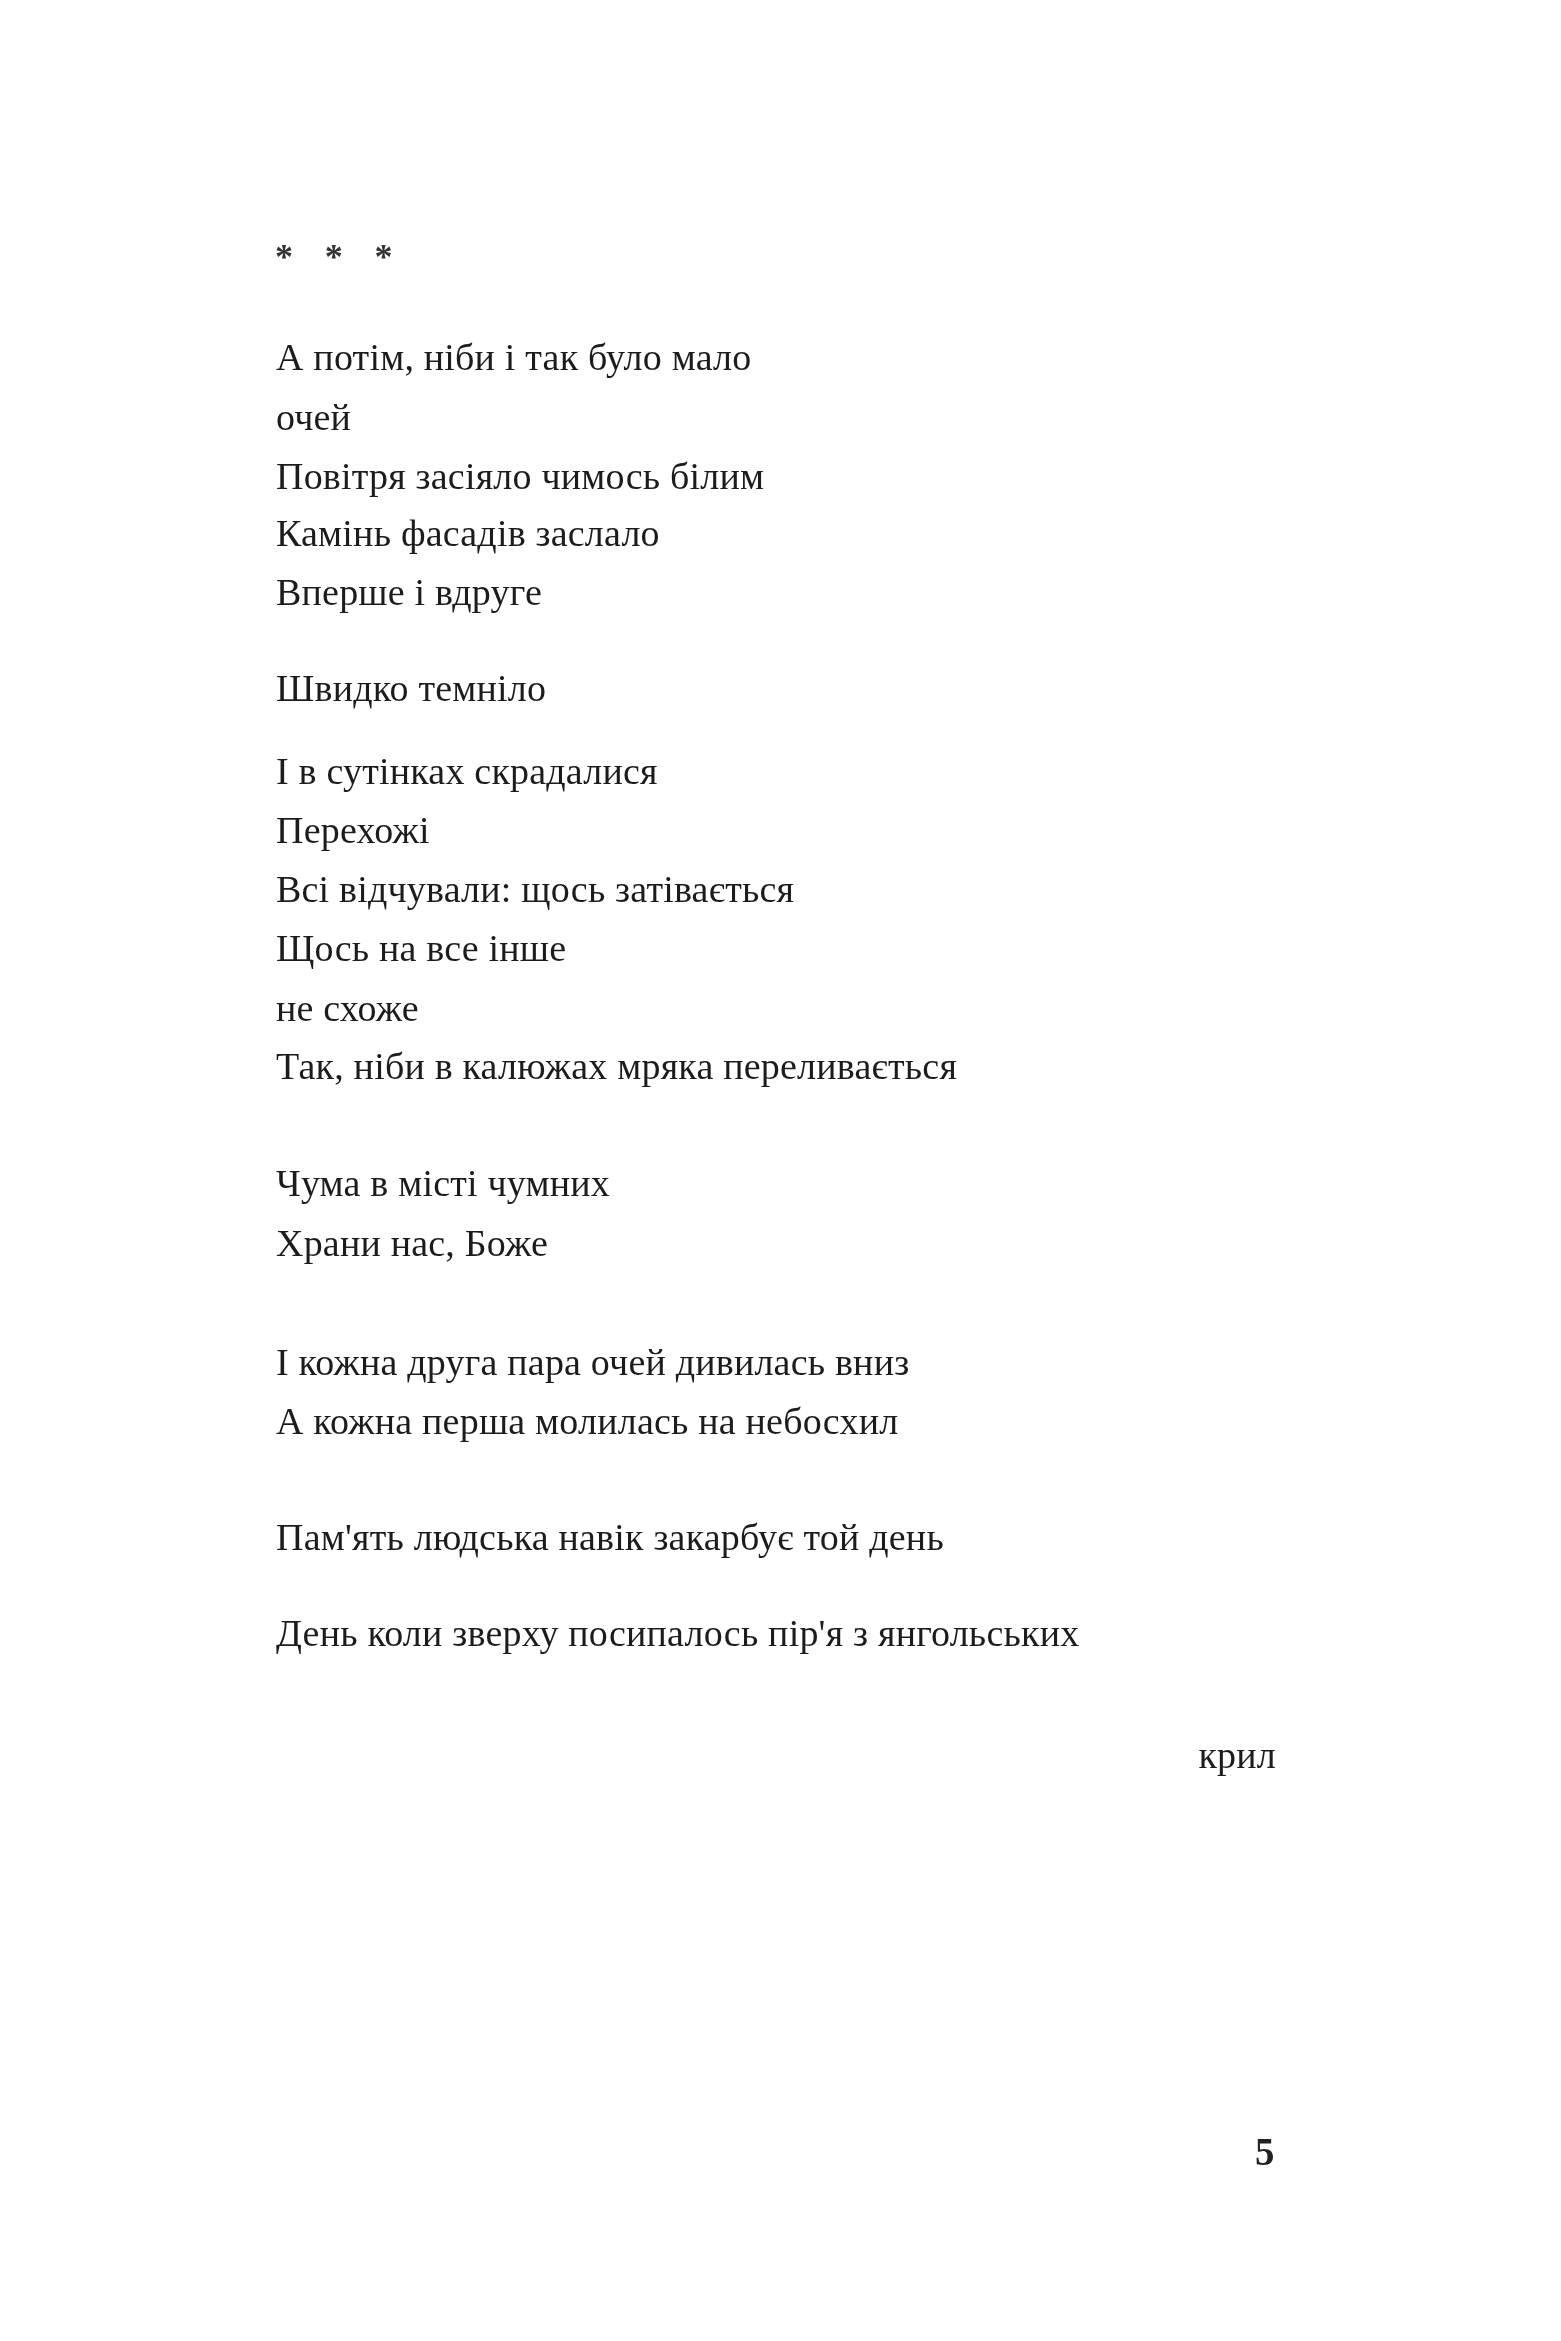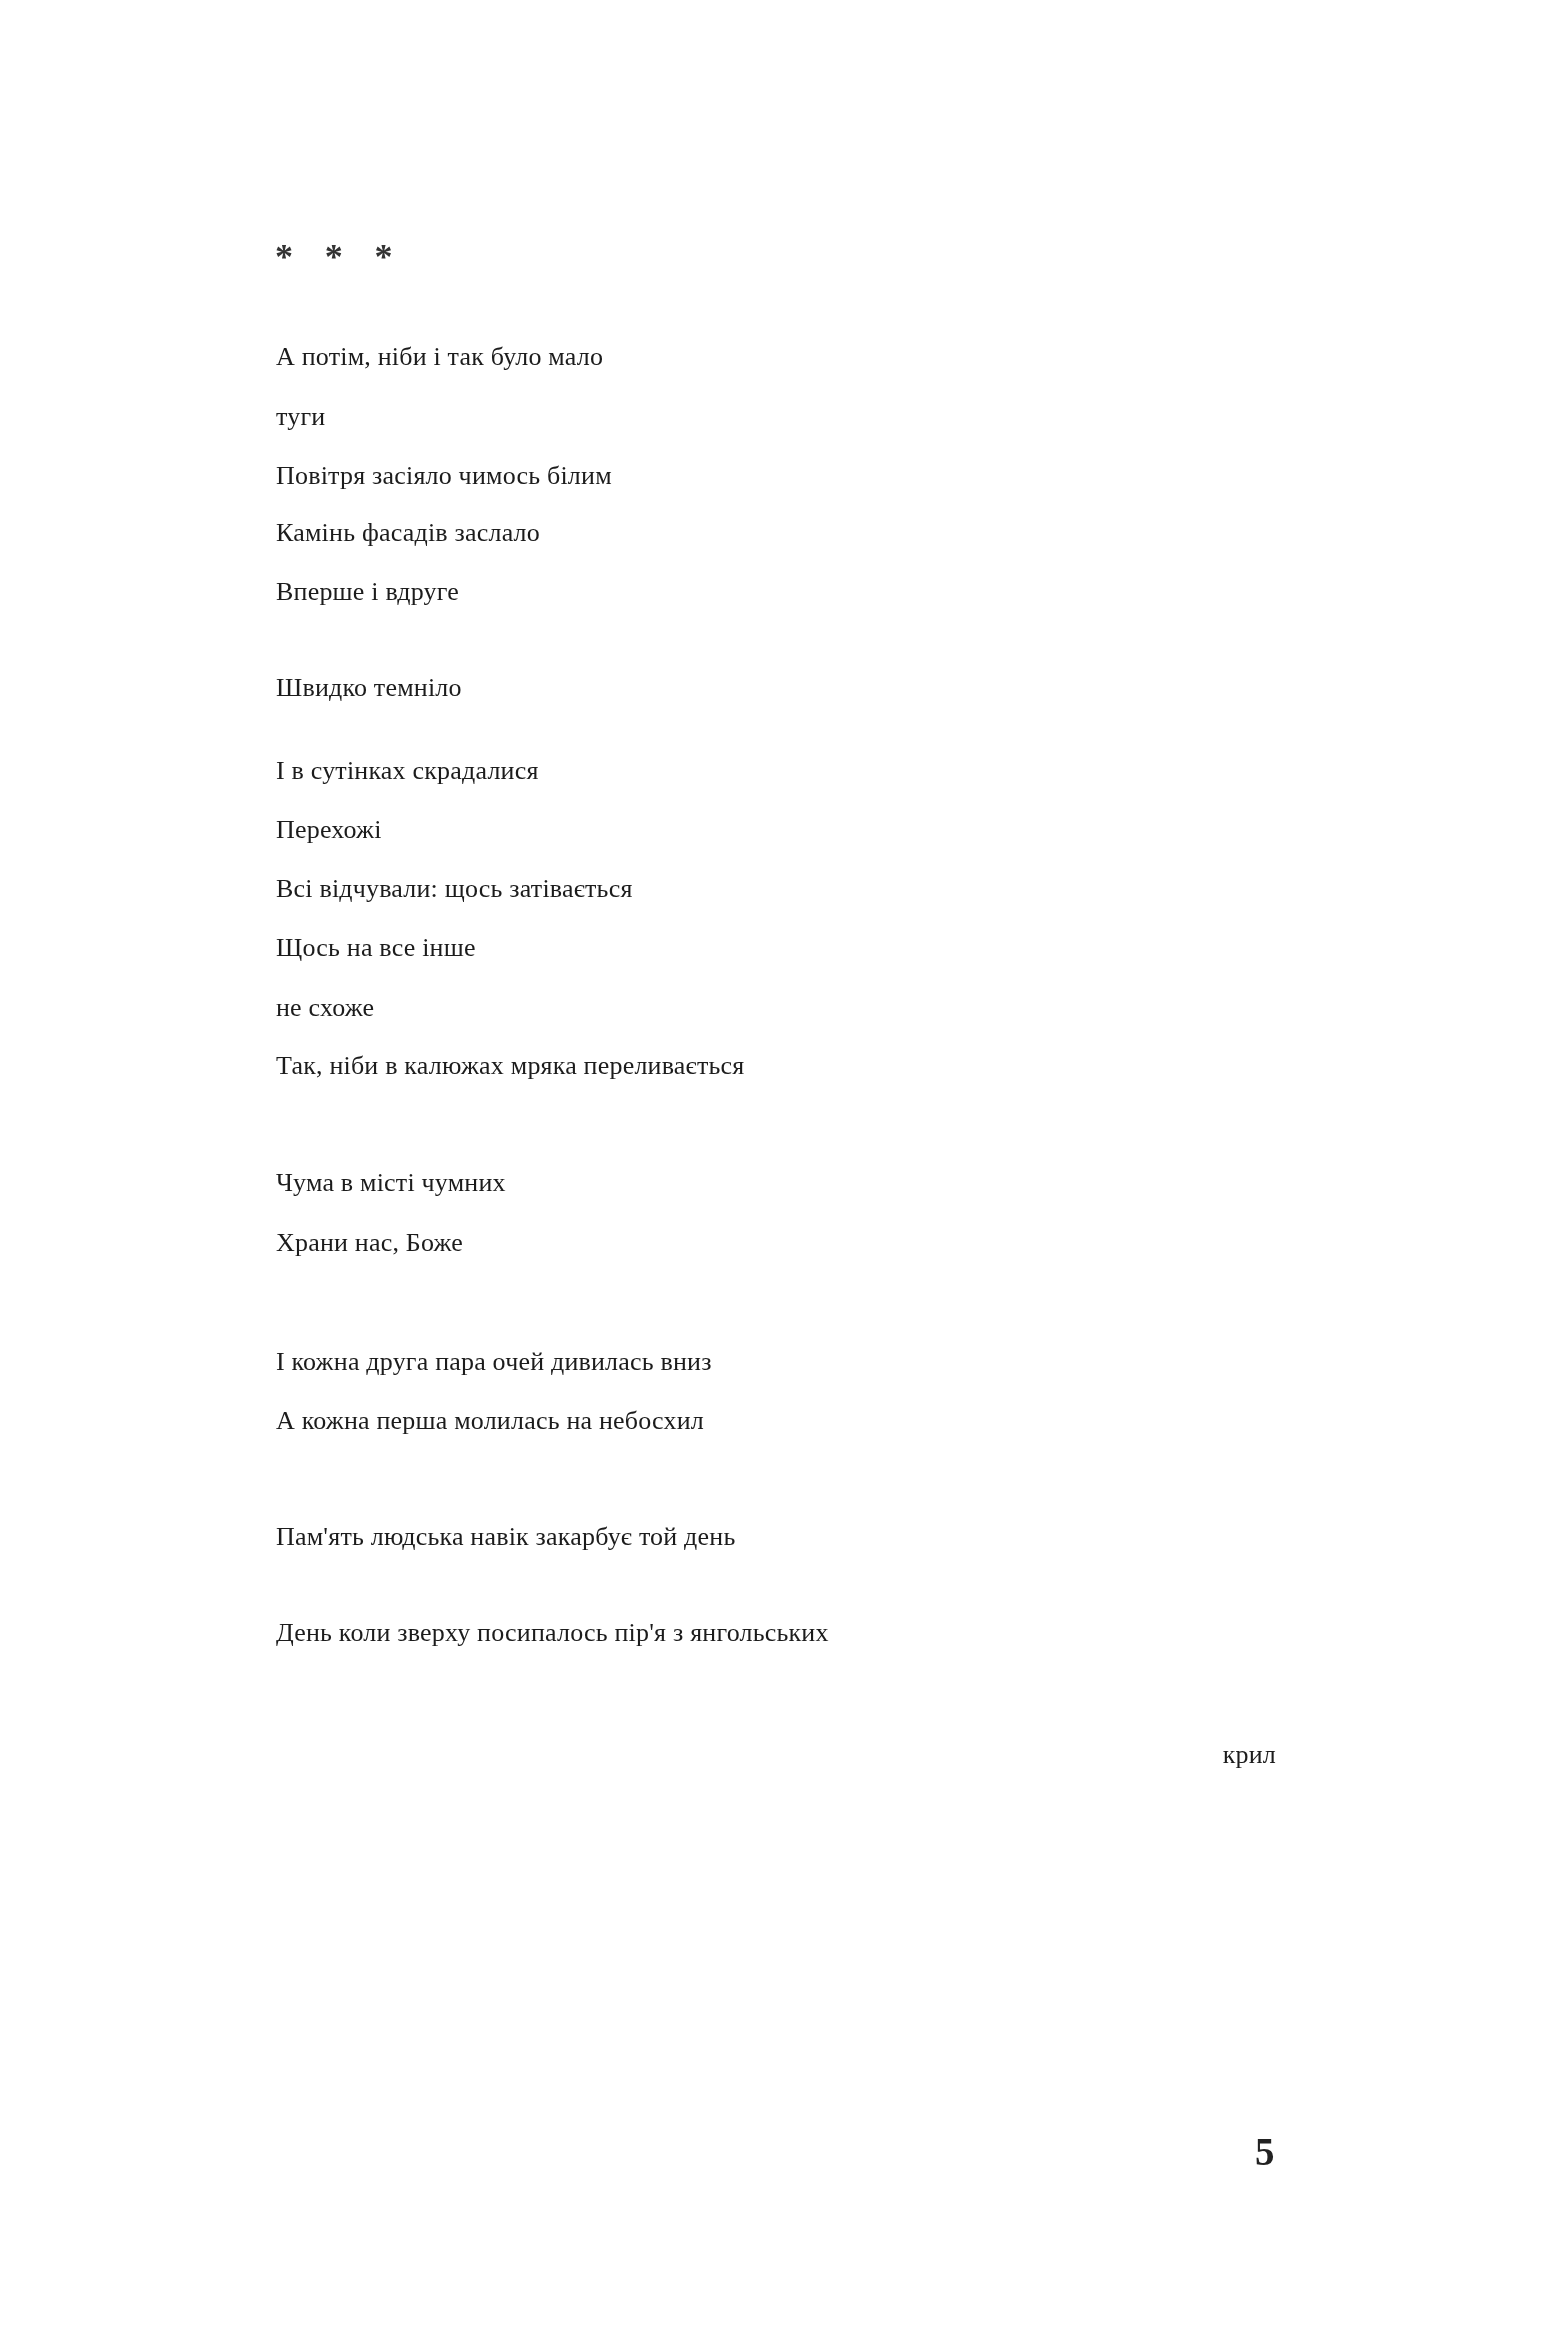--- a/index.html
+++ b/index.html
@@ -1,32 +1,32 @@
 <!DOCTYPE html>
 <html style="font-size:13px"><head>
 <meta charset="utf-8">
 <style>
   html, body { margin:0; padding:0; background:#ffffff; }
   body { width:1561px; height:2342px; position:relative; overflow:hidden;
          font-family:"Liberation Serif","DejaVu Serif",serif; color:#1c1c1c; }
   .page { position:absolute; left:0; top:0; width:1561px; height:2342px; background:#fff; }
   .dots { position:absolute; left:275px; top:236px; font-size:36px; letter-spacing:11.4px; color:#333; font-weight:bold; }
   .poem { position:absolute; left:276px; top:0; width:1000px; }
-  .line { position:absolute; left:0; font-size:26px; line-height:46px; white-space:nowrap; letter-spacing:0.2px; }
+  .line { position:absolute; left:0; font-size:38px; line-height:46px; white-space:nowrap; letter-spacing:0.2px; }
   .line.right { left:auto; right:0; }
   .page-number { position:absolute; left:1255px; top:2129px; font-size:39px; font-weight:bold; color:#222; }
 </style>
 </head>
 <body>
 
 <div class="page">
   <div class="dots">* * *</div>
   <div class="poem" id="poem">
       <div class="line" style="top: 334px;">А потім, ніби і так було мало</div>
-      <div class="line" style="top: 394px;">туги</div>
+      <div class="line" style="top: 394px;">очей</div>
       <div class="line" style="top: 453px;">Повітря засіяло чимось білим</div>
       <div class="line" style="top: 510px;">Камінь фасадів заслало</div>
       <div class="line" style="top: 569px;">Вперше і вдруге</div>
       <div class="line" style="top: 665px;">Швидко темніло</div>
       <div class="line" style="top: 748px; text-align: center;">І в сутінках скрадалися</div>
       <div class="line" style="top: 807px;">Перехожі</div>
       <div class="line" style="top: 866px;">Всі відчували: щось затівається</div>
       <div class="line" style="top: 925px;">Щось на все інше</div>
       <div class="line" style="top: 985px; text-align: center;">не схоже</div>
       <div class="line" style="top: 1043px;">Так, ніби в калюжах мряка переливається</div>

